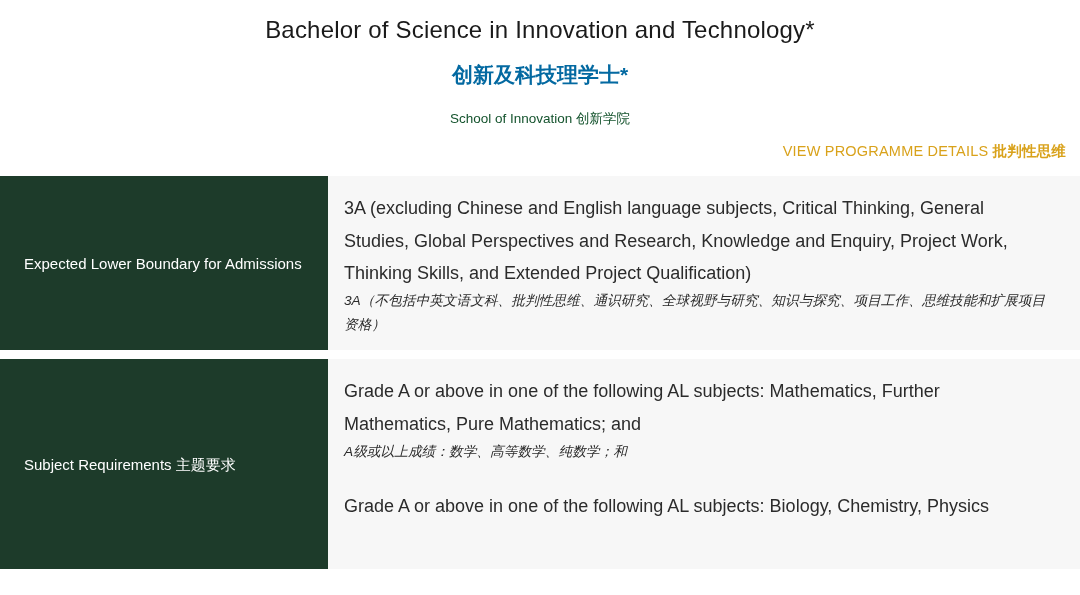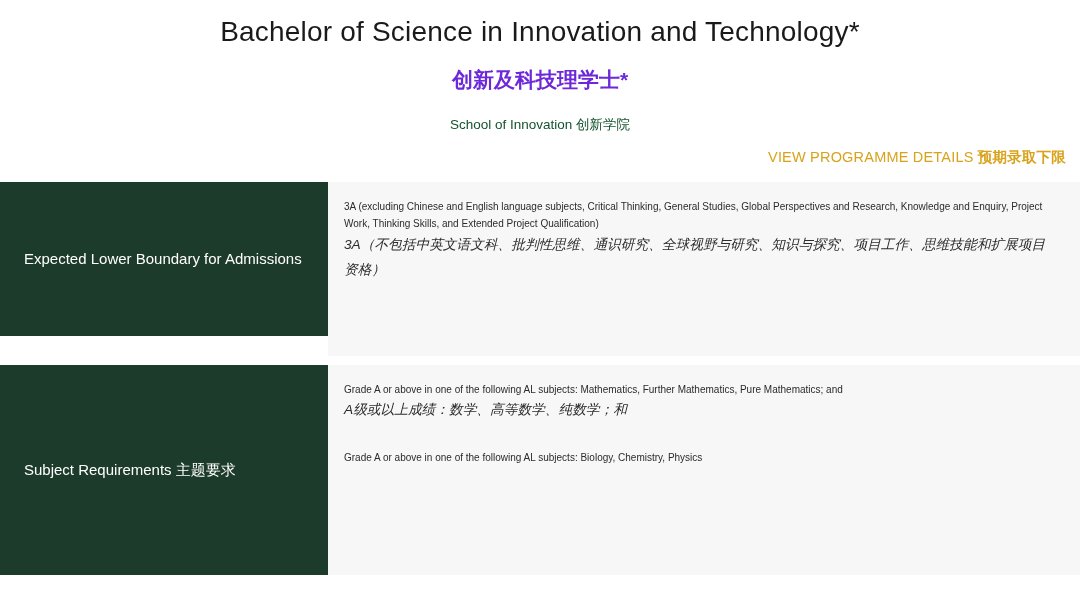--- a/index.html
+++ b/index.html
@@ -16,30 +16,30 @@
     background: #ffffff;
     overflow: hidden;
   }
 
   
   .header {
     padding-top: 14px;
     text-align: center;
   }
   .title-en {
-    font-size: 28px;
+    font-size: 24px;
     color: #1a1a1a;
     font-weight: 400;
     letter-spacing: 0.2px;
     line-height: 1.3;
     margin: 0;
   }
   .title-zh {
     font-size: 21px;
-    color: #6d28d9;
+    color: #0369a1;
     font-weight: 700;
     line-height: 1.3;
     margin: 16px 0 0 0;
   }
   .school {
     font-size: 13.5px;
     color: #14532d;
     font-weight: 400;
     margin: 22px 0 0 0;
   }
@@ -87,51 +87,51 @@
     font-weight: 400;
   }
   .cell-body {
     flex: 1;
     background: #f7f7f7;
     padding: 16px 30px 18px 16px;
     color: #2b2b2b;
   }
   .cell-body p {
     margin: 0;
-    font-size: 10px;
+    font-size: 18px;
     line-height: 1.78;
     font-weight: 400;
   }
   .cell-body p.zh {
     font-size: 13.7px;
     font-style: italic;
   }
   .gap {
     height: 26px;
   }
 
   
-  .row-1 .cell-label { height: 154px; }
+  .row-1 .cell-label { height: 174px; }
   .row-1 .cell-body  { height: 174px; }
   .row-2 .cell-label { height: 210px; }
   .row-2 .cell-body  { height: 210px; }
 </style>
 </head>
 <body>
 
 <div class="page">
 
   <div class="header">
     <h1 class="title-en">Bachelor of Science in Innovation and Technology*</h1>
     <h2 class="title-zh">创新及科技理学士*</h2>
     <div class="school">School of Innovation 创新学院</div>
   </div>
 
   <div class="details-link-row">
-    <a class="details-link"><span>VIEW PROGRAMME DETAILS </span><span class="zh">预期录取下限</span></a>
+    <a class="details-link"><span>VIEW PROGRAMME DETAILS </span><span class="zh">批判性思维</span></a>
   </div>
 
   <div class="table">
 
     <div class="row row-1">
       <div class="cell-label">
         <div class="line">Expected Lower Boundary for Admissions</div>
       </div>
       <div class="cell-body">
         <p>3A (excluding Chinese and English language subjects, Critical Thinking, General Studies, Global Perspectives and Research, Knowledge and Enquiry, Project Work, Thinking Skills, and Extended Project Qualification)</p>

